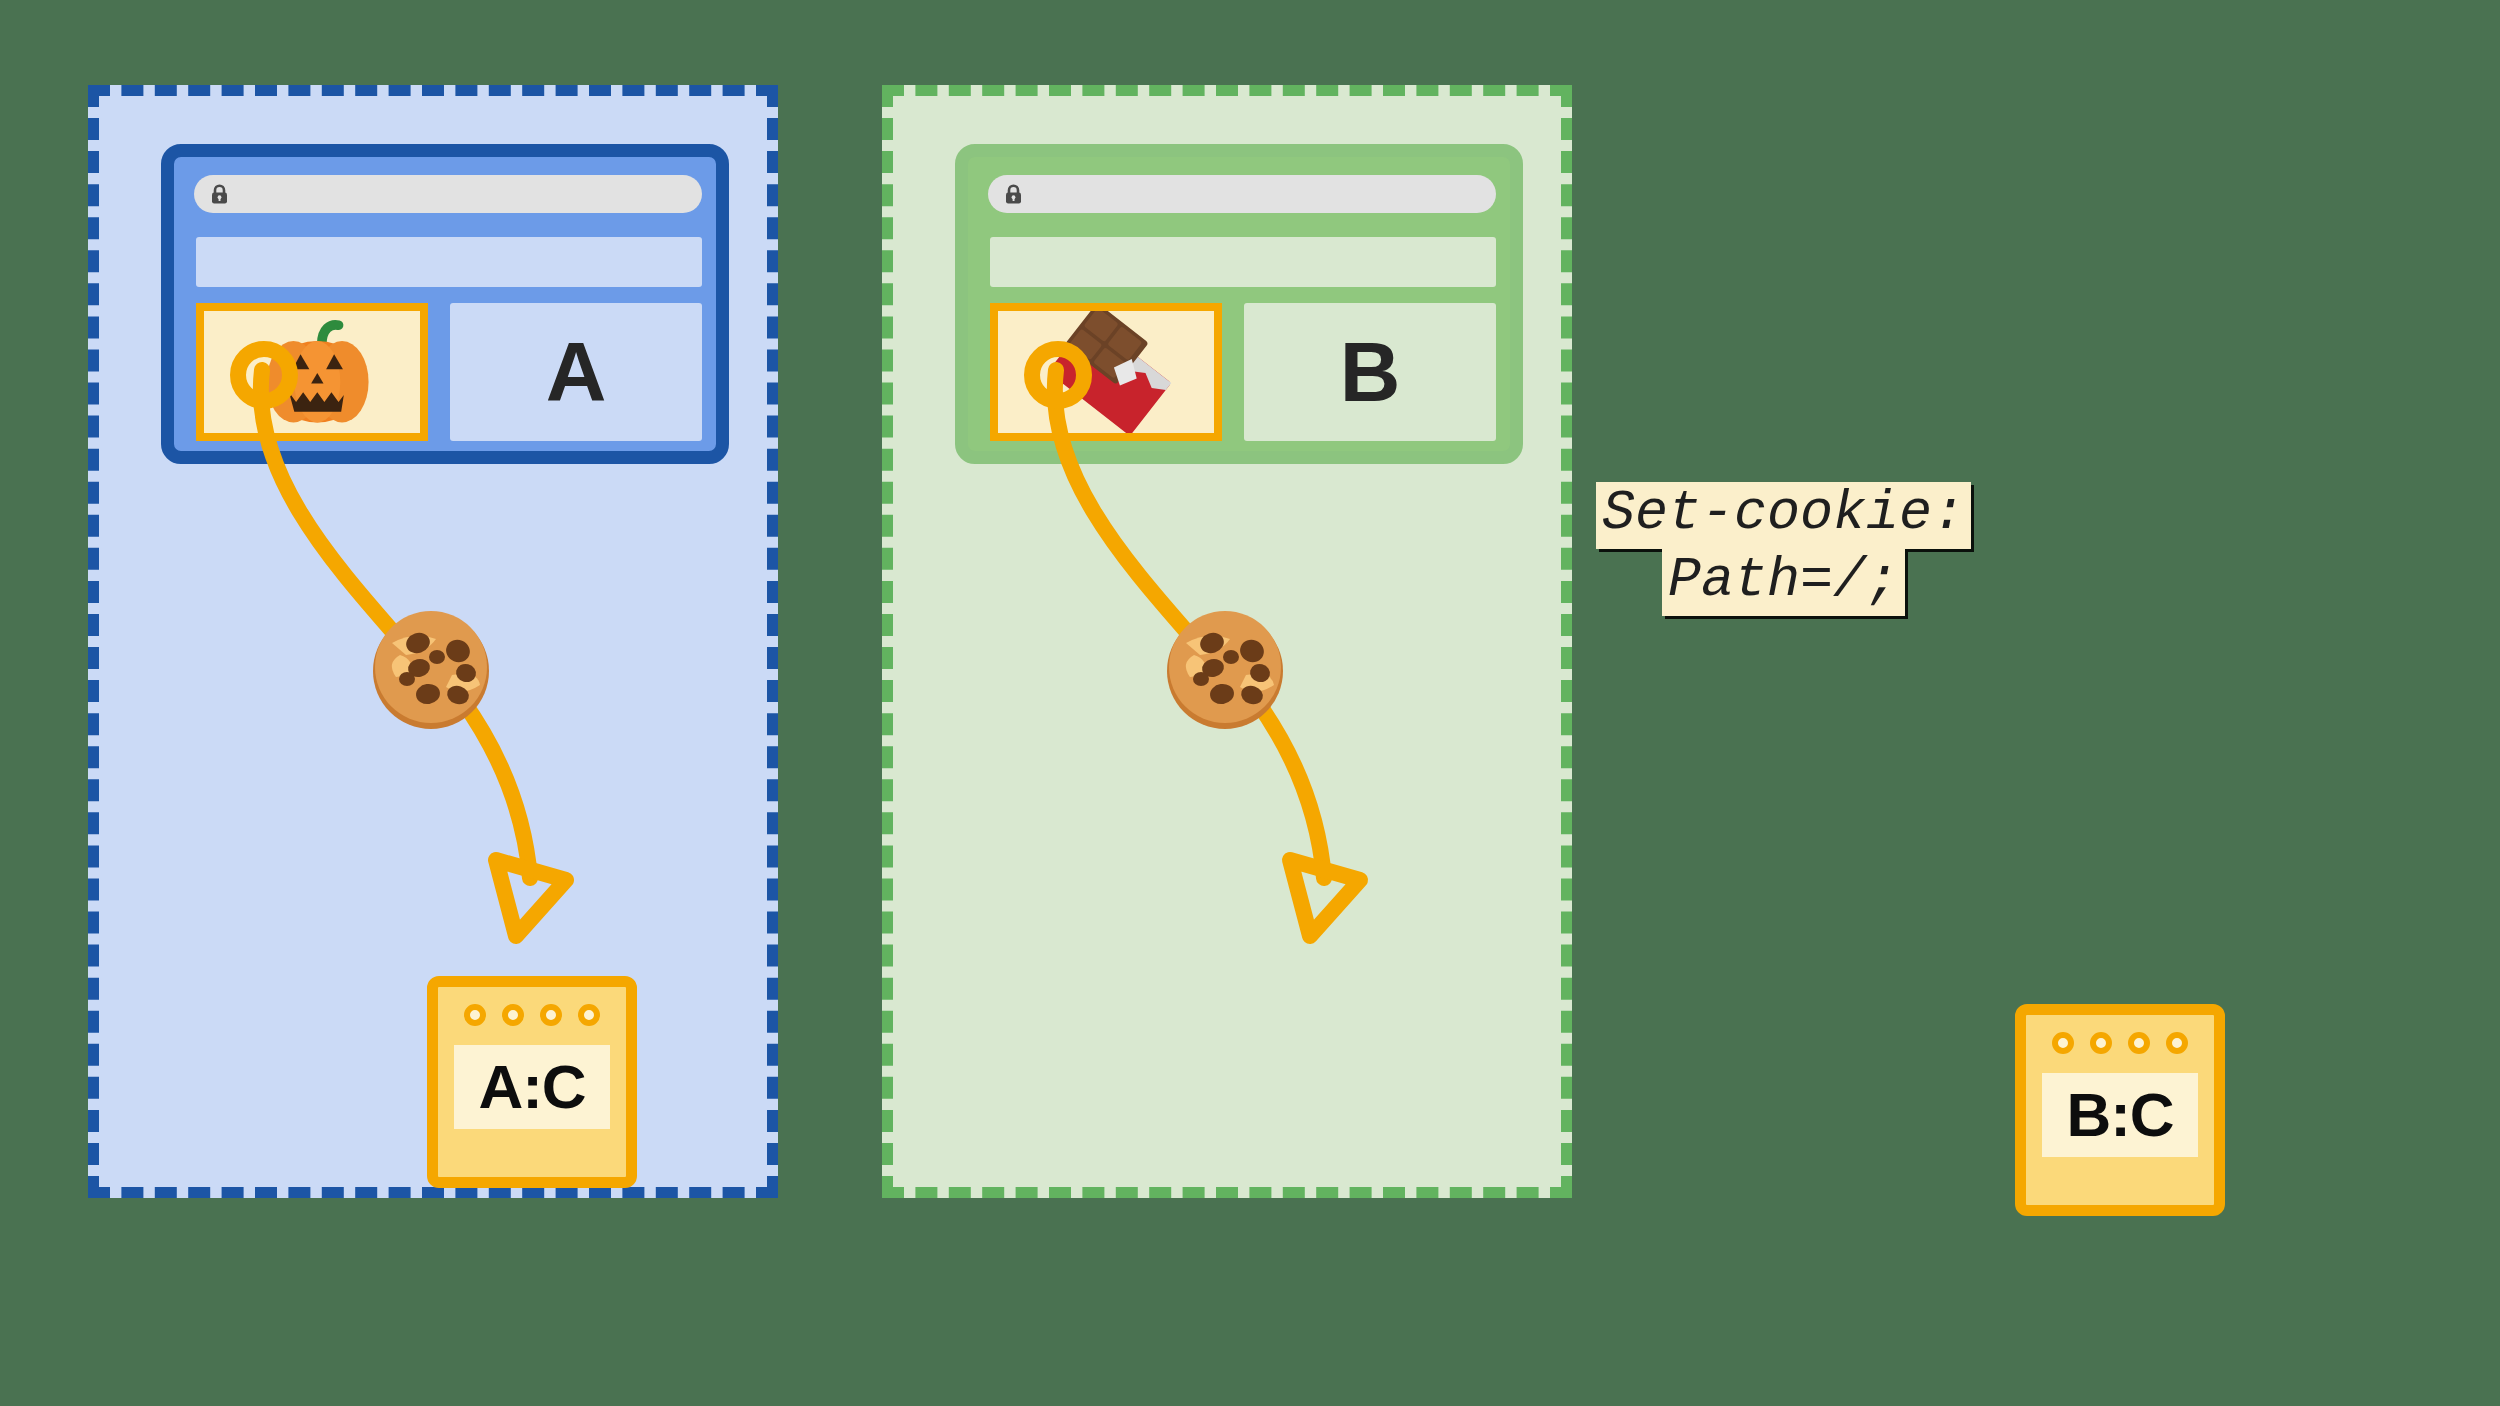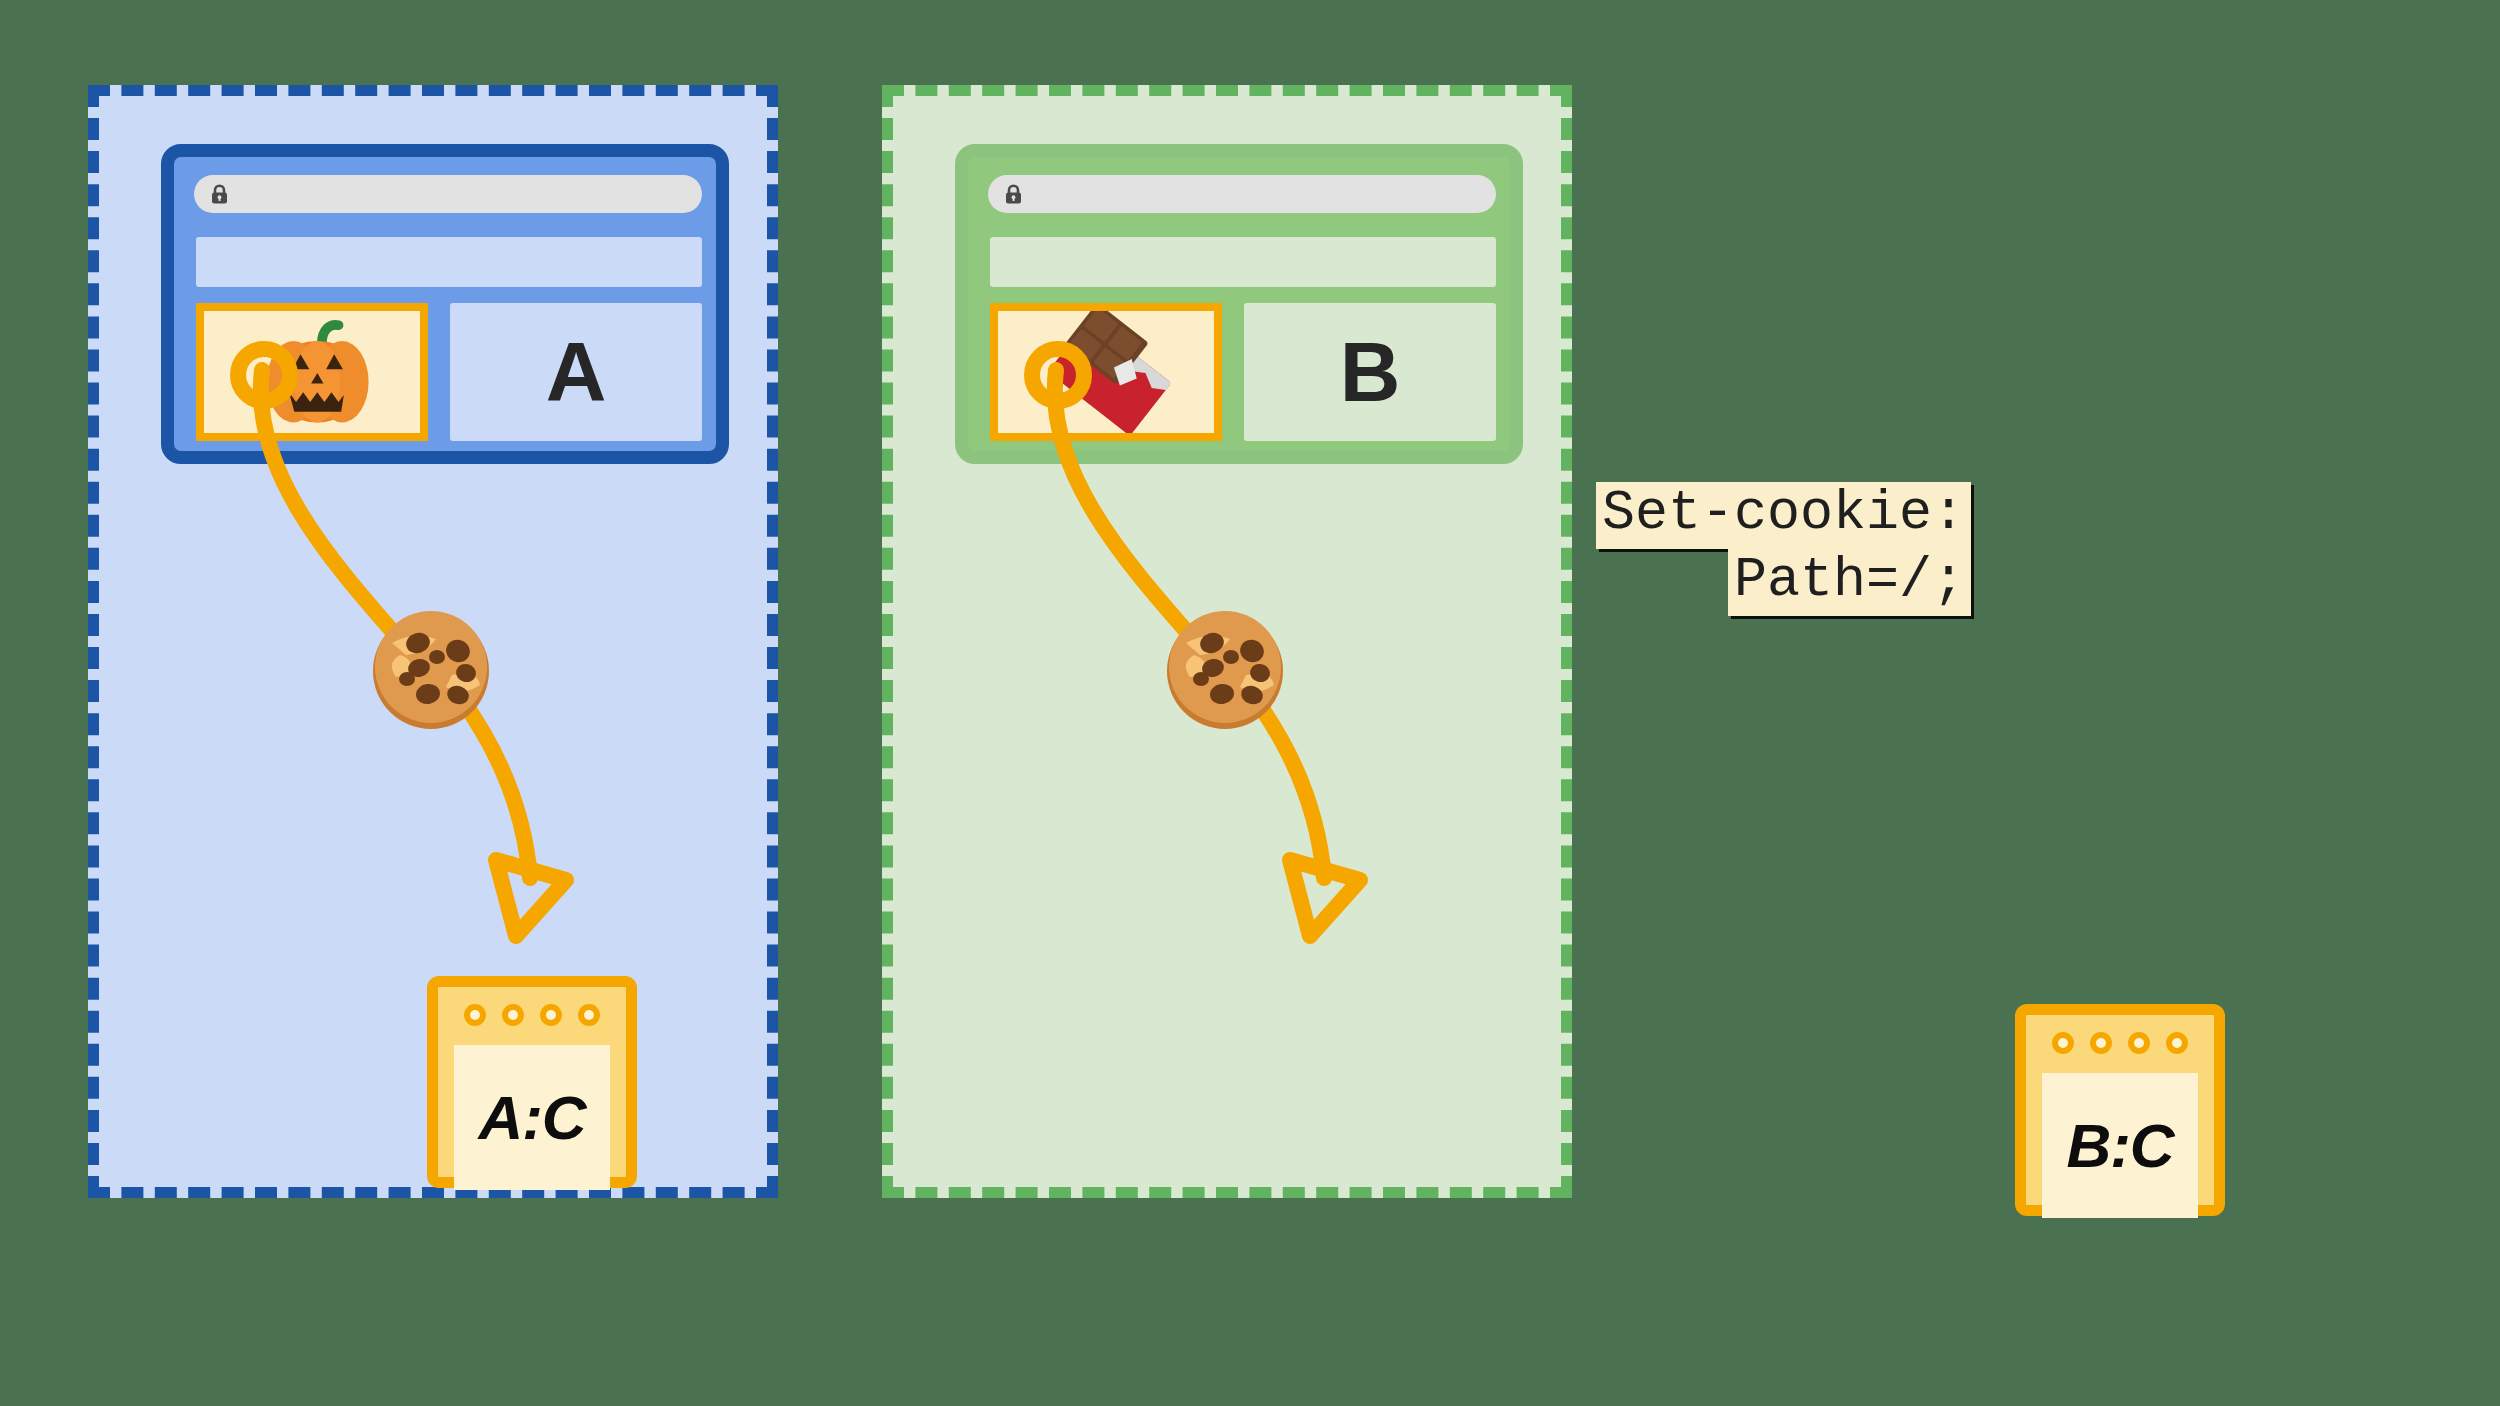--- a/index.html
+++ b/index.html
@@ -93,39 +93,39 @@
   .jar-lid {
     position: absolute; left: 0; top: 0; width: 100%; height: 56px;
     display: flex; align-items: center; justify-content: center; gap: 16px;
   }
   .jar-hole {
     width: 22px; height: 22px; border-radius: 50%;
     border: 6px solid #f5a700; background: #fdf3d3;
   }
   .jar-body {
     position: absolute; left: 16px; top: 58px;
-    width: 156px; height: 145px;
+    width: 156px; height: 84px;
     background: #fdf3d3;
-    display: flex; align-items: center; justify-content: center; font-style: italic;
+    display: flex; align-items: center; justify-content: center;
   }
   .jar-label {
     font-size: 62px; font-weight: bold; color: #0d0d0d;
     line-height: 1; letter-spacing: -1px;
     font-family: "Liberation Sans", sans-serif;
   }
 
   
   .flowlayer { position: absolute; left: 0; top: 0; width: 2500px; height: 1406px; pointer-events: none; }
   .cookie-emoji { position: absolute; width: 130px; height: 130px; }
 
   
   #code-block {
     position: absolute;
     left: 1596px; top: 482px;
-    display: flex; flex-direction: column; align-items: flex-end;
+    display: flex; flex-direction: column; align-items: center; font-style: italic;
   }
   .code-line {
     background: #fbefcb;
     color: #1f1f1f;
     font-family: "Liberation Mono", "DejaVu Sans Mono", monospace;
     font-size: 55px;
     line-height: 1.07;
     padding: 3px 6px 5px 6px;
     white-space: pre;
     box-shadow: 3px 3px 0 rgba(0,0,0,0.85);

